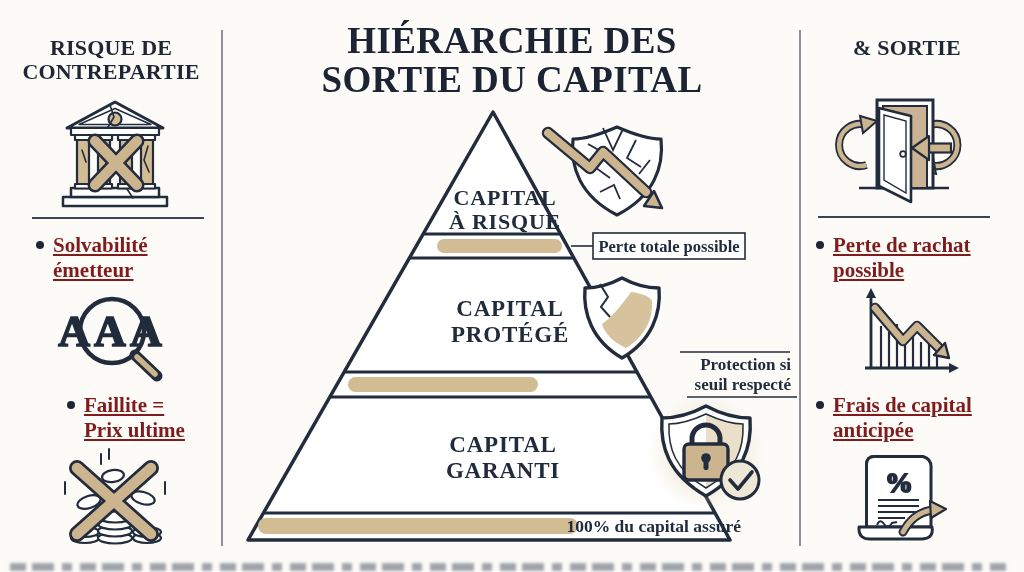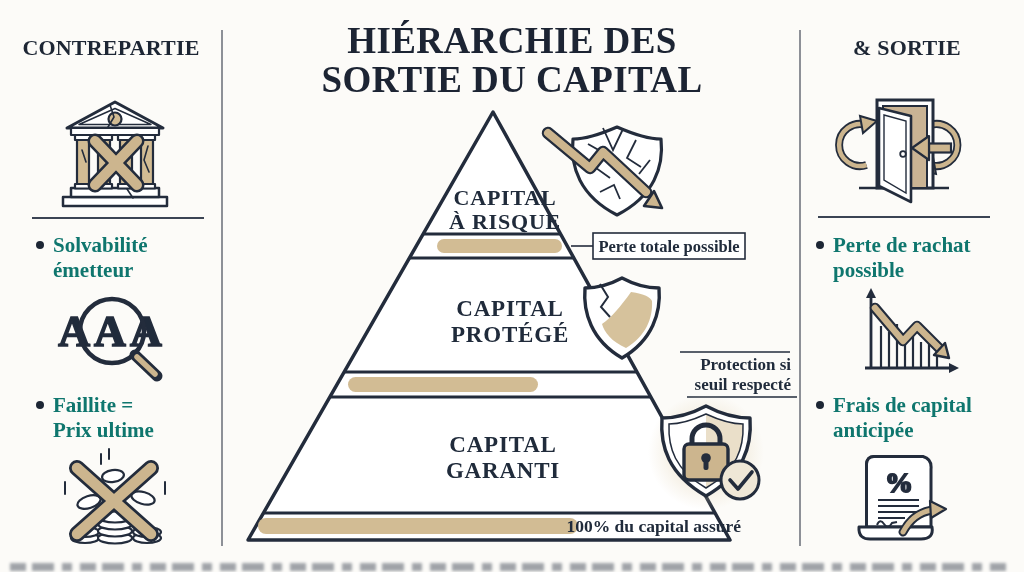--- a/index.html
+++ b/index.html
@@ -10,21 +10,21 @@
   }
   .abs{position:absolute;}
   .heading{
     font-weight:700;text-align:center;line-height:1.1;
     font-size:22px;letter-spacing:.2px;color:#1d2634;
   }
   .title{
     font-weight:700;text-align:center;line-height:1.05;
     font-size:37px;letter-spacing:.4px;color:#1c2433;
   }
-  .bullet{display:flex;gap:9px;font-weight:700;font-size:21px;line-height:1.18;color:#0f766e;}
+  .bullet{display:flex;gap:9px;font-weight:700;font-size:21px;line-height:1.18;color:#7f1d1d;text-decoration:underline;}
   .bullet .dot{width:8px;height:8px;border-radius:50%;background:#1d2634;margin-top:8px;flex:0 0 auto;}
   .vdiv{width:2px;background:#8d9097;}
   .hdiv{height:2px;background:#3b4454;}
   .svg-label{font-family:"Liberation Serif",serif;font-weight:700;fill:#202b3b;}
   .blur-strip{
     left:10px;right:14px;bottom:1px;height:8px;opacity:.45;filter:blur(1.6px);
     background:repeating-linear-gradient(90deg,
       #313a49 0 16px, transparent 16px 22px,
       #313a49 22px 44px, transparent 44px 52px,
       #313a49 52px 62px, transparent 62px 70px);
@@ -37,20 +37,21 @@
 
   <div class="abs title" style="left:232px;top:22px;width:560px;">
     <div>HIÉRARCHIE DES</div>
     <div>SORTIE DU CAPITAL</div>
   </div>
 
   <div class="abs vdiv" style="left:221px;top:30px;height:516px;"></div>
   <div class="abs vdiv" style="left:799px;top:30px;height:516px;"></div>
 
   <div class="abs heading" style="left:8px;top:36px;width:206px;">
+    <div>RISQUE DE</div>
     <div>CONTREPARTIE</div>
   </div>
 
   <svg class="abs" style="left:55px;top:94px;" width="120" height="122" viewBox="0 0 120 122">
     <g stroke="#232c3c" stroke-linejoin="round" stroke-linecap="round">
       <rect x="8" y="103" width="104" height="9" fill="#fff" stroke-width="2.5"></rect>
       <rect x="16" y="94" width="88" height="9" fill="#fff" stroke-width="2.5"></rect>
       <polygon points="12,34 60,8 108,34" fill="#fff" stroke-width="3"></polygon>
       <polygon points="24,30.5 60,14.5 96,30.5" fill="none" stroke-width="1.5"></polygon>
       <circle cx="60" cy="25" r="6.5" fill="#d2bc94" stroke-width="2.2"></circle>
@@ -94,21 +95,21 @@
     </span>
   </div>
 
   <svg class="abs" style="left:55px;top:286px;" width="115" height="100" viewBox="0 0 115 100">
     <text x="57" y="60" text-anchor="middle" font-size="44" font-weight="700" letter-spacing="4" fill="#d2bc94" stroke="#232c3c" stroke-width="1.7" class="svg-label">AAA</text>
     <circle cx="57" cy="45" r="32" fill="none" stroke="#232c3c" stroke-width="4.5"></circle>
     <line x1="80" y1="69" x2="102" y2="90" stroke="#232c3c" stroke-width="11" stroke-linecap="round"></line>
     <line x1="82" y1="71" x2="100" y2="88" stroke="#ccb58e" stroke-width="5.5" stroke-linecap="round"></line>
   </svg>
 
-  <div class="abs bullet" style="left:36px;top:393px;width:180px;">
+  <div class="abs bullet" style="left:36px;top:393px;width:180px;justify-content:center;">
     <span class="dot"></span>
     <span>
       <span>Faillite =</span><br>
       <span>Prix ultime</span>
     </span>
   </div>
 
   <svg class="abs" style="left:55px;top:446px;" width="120" height="104" viewBox="0 0 120 104">
     <g stroke="#232c3c" fill="#fff" stroke-width="2.2">
       <ellipse cx="30" cy="92" rx="14" ry="5"></ellipse>

